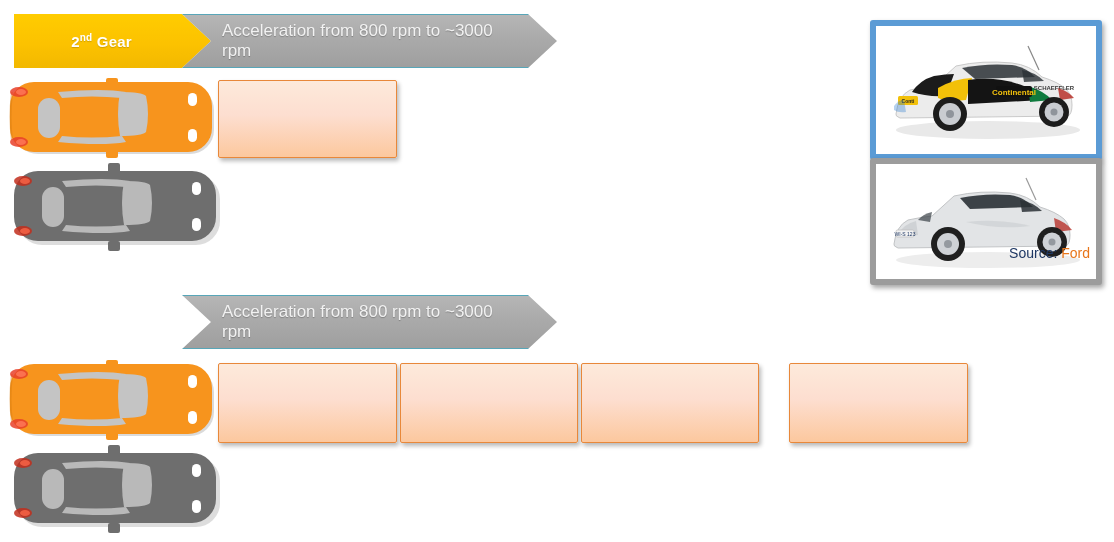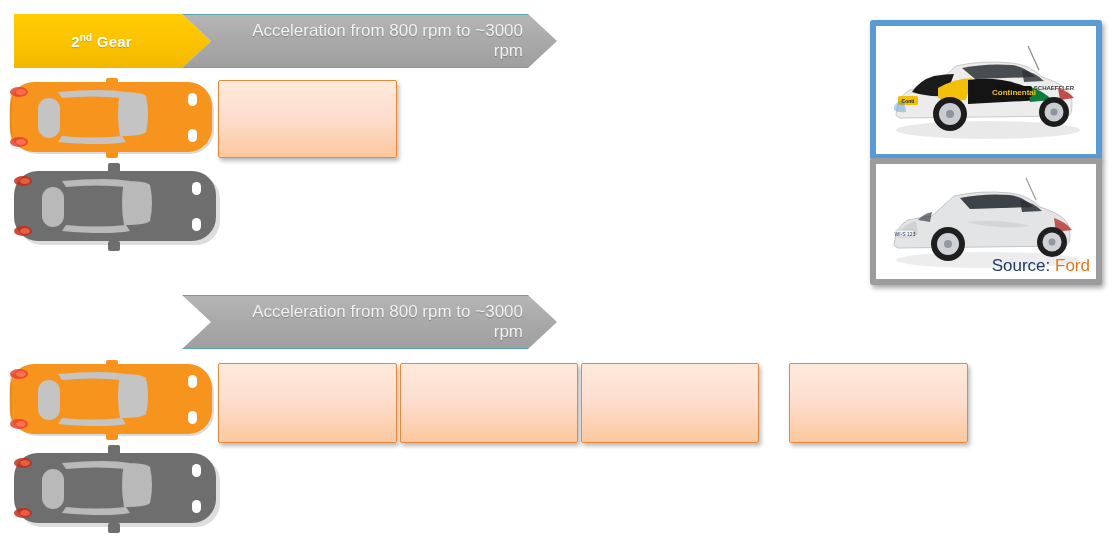--- a/index.html
+++ b/index.html
@@ -35,21 +35,21 @@
     left:168px;width:375px;
     background:linear-gradient(180deg,#b6b6b6 0%,#a9a9a9 50%,#9f9f9f 100%);
     border-top:1.5px solid #58a6b8;border-bottom:1.5px solid #58a6b8;
     box-sizing:border-box;
     -webkit-clip-path:polygon(0 0, 346px 0, 375px 27px, 346px 54px, 0 54px, 29px 27px);
     clip-path:polygon(0 0, 346px 0, 375px 27px, 346px 54px, 0 54px, 29px 27px);
     filter:drop-shadow(2px 3px 3px rgba(0,0,0,.30));
   }
   .chev-gray .chev-text{
     position:absolute;left:40px;right:34px;top:50%;transform:translateY(-50%);
-    text-align:right;color:#f2f2f2;font-size:17px;line-height:1.15;font-weight:400;
+    text-align:left;color:#f2f2f2;font-size:17px;line-height:1.15;font-weight:400;
     text-shadow:0 1px 1px rgba(0,0,0,.25);
   }
 
   
   .dbox{
     position:absolute;
     background:linear-gradient(180deg,#fdeadb 0%,#fdded0 45%,#fcc89e 100%);
     border:1px solid #e8883a;
     border-radius:2px;
     box-shadow:2px 3px 4px rgba(0,0,0,.28);
@@ -61,21 +61,21 @@
   .car svg{display:block;}
 
   
   .frame{position:absolute;box-sizing:border-box;border-radius:3px;
          box-shadow:2px 3px 5px rgba(0,0,0,.35);}
   .frame-blue{border:6px solid #5b9bd5;background:#ffffff;}
   .frame-gray{border:6px solid #9c9c9c;background:#ffffff;}
   .photo{position:absolute;left:0;top:0;width:100%;height:100%;overflow:hidden;background:#fff;}
   .photo svg{display:block;width:100%;height:100%;}
   .source-line{
-    position:absolute;right:6px;bottom:3px;font-size:17px;white-space:nowrap;
+    position:absolute;right:6px;bottom:18px;font-size:14px;white-space:nowrap;
     font-family:"Liberation Sans", sans-serif;
   }
   .source-label{color:#1f3864;}
   .source-brand{color:#e8761b;}
 </style>
 </head>
 <body>
 
 <div class="stage">
 

